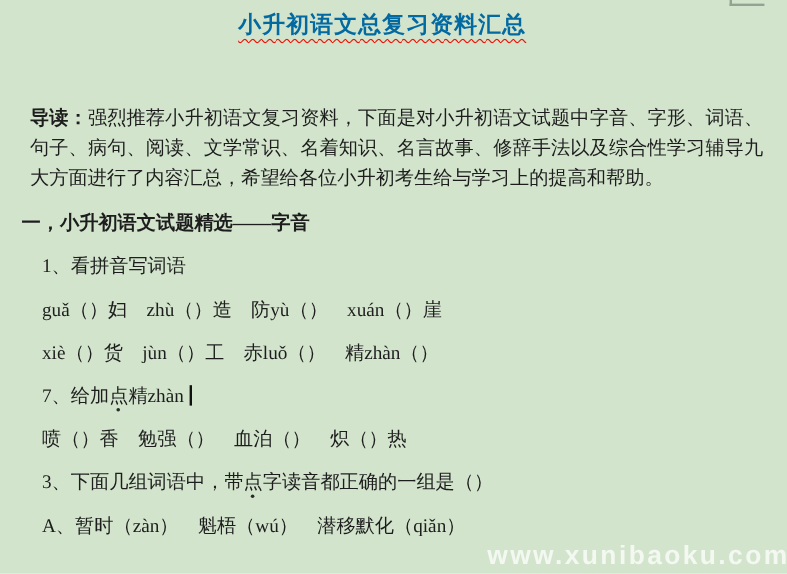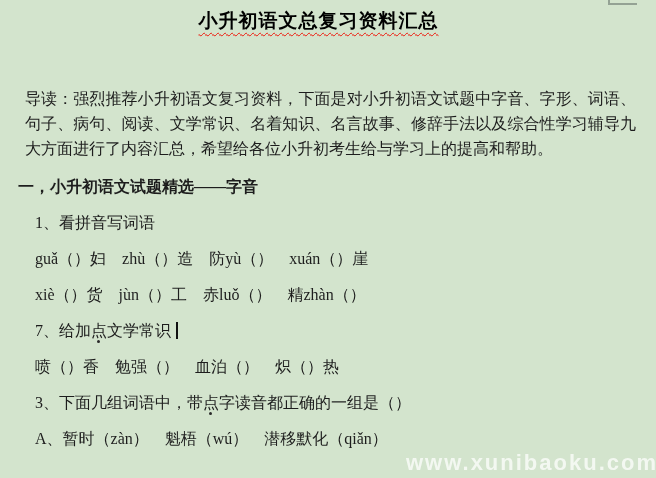--- a/index.html
+++ b/index.html
@@ -19,34 +19,34 @@
     border-left:2px solid #94a294;
     border-bottom:2px solid #94a294;
   }
   .doc-title{
     margin:0;
     padding:8px 19px 0 0;
     text-align:center;
     font-size:19px;
     font-weight:bold;
     letter-spacing:1px;
-    color:#000000;
+    color:#0369a1;
     text-decoration-line:underline;
     text-decoration-style:wavy;
     text-decoration-color:#ee1509;
     text-decoration-thickness:1px;
     text-underline-offset:5px;
     text-decoration-skip-ink:none;
   }
   .intro{
     margin:52px 20px 0 25px;
     line-height:25px;
     text-align:justify;
   }
-  .intro-label{font-weight:normal;}
+  .intro-label{font-weight:bold;}
   .sec-heading{
     margin:16px 0 0 18px;
     font-weight:bold;
     line-height:20px;
   }
   .line{
     margin:16px 0 0 35px;
     line-height:20px;
     white-space:nowrap;
   }
@@ -90,21 +90,21 @@
   <p class="intro"><span class="intro-label">导读：</span><span>强烈推荐小升初语文复习资料，下面是对小升初语文试题中字音、字形、词语、句子、病句、阅读、文学常识、名着知识、名言故事、修辞手法以及综合性学习辅导九大方面进行了内容汇总，希望给各位小升初考生给与学习上的提高和帮助。</span></p>
 
   <div class="sec-heading">一，小升初语文试题精选——字音</div>
 
   <div class="line">1、看拼音写词语</div>
 
   <div class="line">guǎ（）妇　zhù（）造　防yù（）　xuán（）崖</div>
 
   <div class="line">xiè（）货　jùn（）工　赤luǒ（）　精zhàn（）</div>
 
-  <div class="line"><span>7、给加</span><span class="emdot">点</span><span>文学常识</span><span class="caret"></span></div>
+  <div class="line"><span>7、给加</span><span class="emdot">点</span><span>精zhàn</span><span class="caret"></span></div>
 
 
   <div class="line">喷（）香　勉强（）　血泊（）　炽（）热</div>
 
   <div class="line"><span>3、下面几组词语中，带</span><span class="emdot">点</span><span>字读音都正确的一组是（）</span></div>
 
   <div class="line">A、暂时（zàn）　魁梧（wú）　潜移默化（qiǎn）</div>
 
   <div class="watermark">www.xunibaoku.com</div>
 

